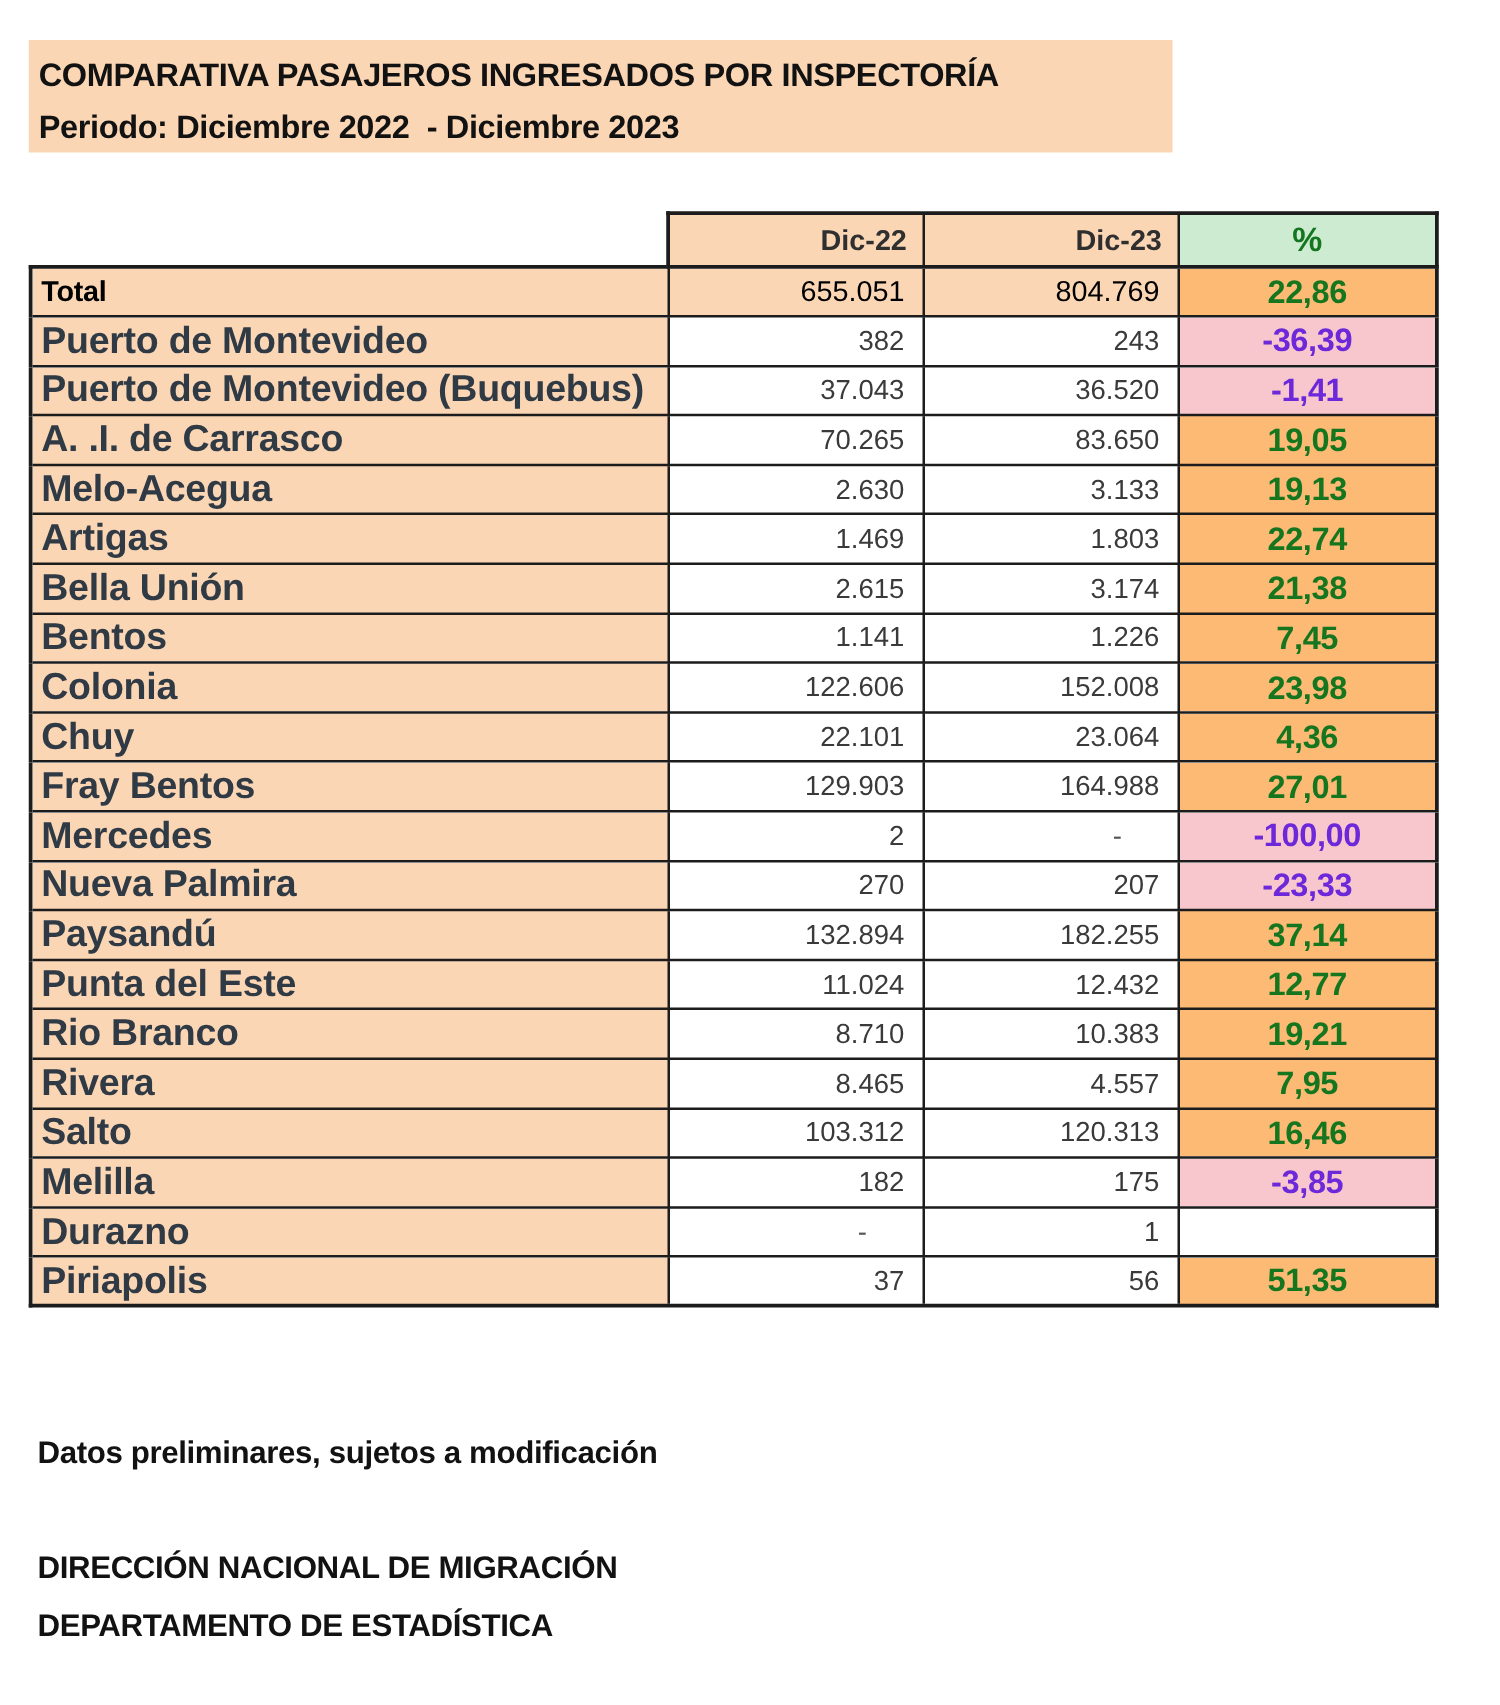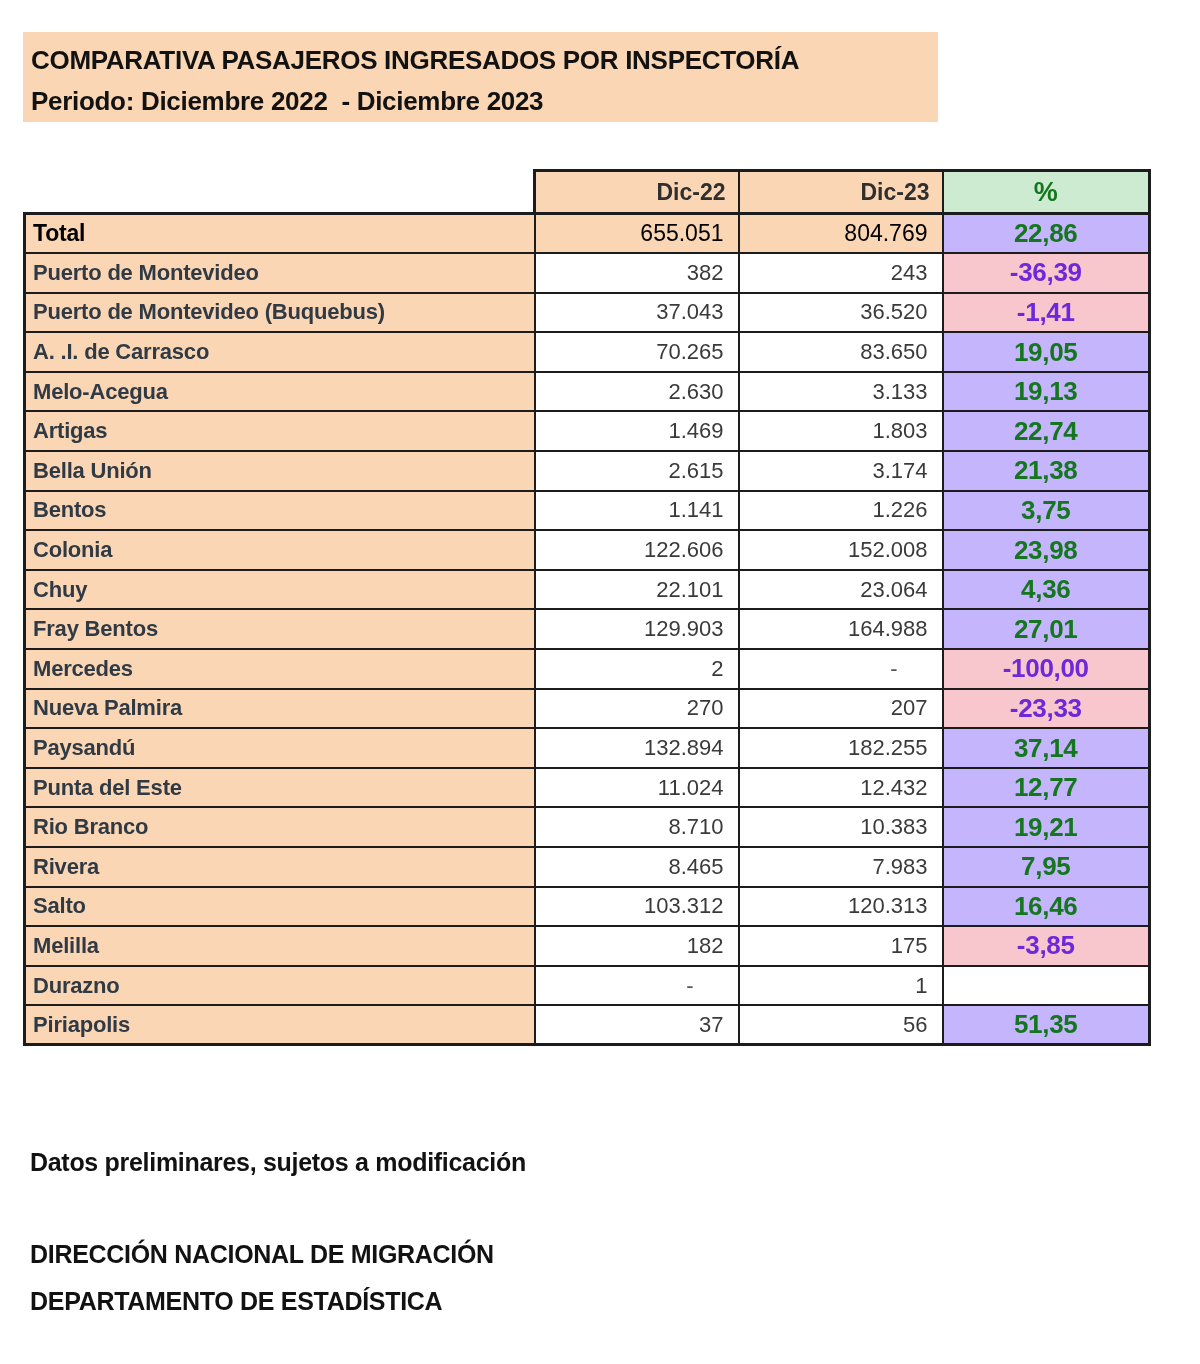--- a/index.html
+++ b/index.html
@@ -47,35 +47,35 @@
                    font-weight: 700; color: #15761F; border-right: 3px solid #1c1c1c; }
 
   tbody tr { height: 39.6px; }
   tbody tr:first-child td { border-top: 3px solid #1c1c1c; }
   tbody tr:last-child td { border-bottom: 3px solid #1c1c1c; }
   tbody td:first-child { border-left: 3px solid #1c1c1c; }
   tbody td:last-child { border-right: 3px solid #1c1c1c; }
 
   td.c-label {
     background: #FAD6B5;
-    font-weight: 700; font-size: 22px; color: #303a45;
+    font-weight: 700; font-size: 30px; color: #303a45;
     text-align: left; padding-left: 7px;
     letter-spacing: -0.2px;
   }
   td.c-num {
     background: #ffffff;
     font-size: 22px; color: #3a3a3a;
     text-align: right; padding-right: 14px;
   }
   td.c-num.dash { padding-right: 44px; color: #555; }
   td.c-pct {
     font-size: 26px; font-weight: 700; text-align: center;
     letter-spacing: -0.3px;
   }
-  td.c-pct.pct-up   { background: #c4b5fd; color: #15761F; }
+  td.c-pct.pct-up   { background: #fdba74; color: #15761F; }
   td.c-pct.pct-down { background: #F8C7CE; color: #6d28d9; }
   td.c-pct.pct-none { background: #ffffff; }
 
   tr.total-row td.c-label { color: #000000; font-size: 23px; }
   tr.total-row td.c-num   { background: #FAD6B5; font-weight: 400; color: #000000; font-size: 23px; }
 
   
   .note {
     position: absolute; left: 30px;
     font-weight: 700; font-size: 25px; color: #121212;
@@ -151,21 +151,21 @@
           <tr>
             <td class="c-label">Bella Unión</td>
             <td class="c-num">2.615</td>
             <td class="c-num">3.174</td>
             <td class="c-pct pct-up">21,38</td>
           </tr>
           <tr>
             <td class="c-label">Bentos</td>
             <td class="c-num">1.141</td>
             <td class="c-num">1.226</td>
-            <td class="c-pct pct-up">3,75</td>
+            <td class="c-pct pct-up">7,45</td>
           </tr>
           <tr>
             <td class="c-label">Colonia</td>
             <td class="c-num">122.606</td>
             <td class="c-num">152.008</td>
             <td class="c-pct pct-up">23,98</td>
           </tr>
           <tr>
             <td class="c-label">Chuy</td>
             <td class="c-num">22.101</td>
@@ -204,21 +204,21 @@
           </tr>
           <tr>
             <td class="c-label">Rio Branco</td>
             <td class="c-num">8.710</td>
             <td class="c-num">10.383</td>
             <td class="c-pct pct-up">19,21</td>
           </tr>
           <tr>
             <td class="c-label">Rivera</td>
             <td class="c-num">8.465</td>
-            <td class="c-num">7.983</td>
+            <td class="c-num">4.557</td>
             <td class="c-pct pct-up">7,95</td>
           </tr>
           <tr>
             <td class="c-label">Salto</td>
             <td class="c-num">103.312</td>
             <td class="c-num">120.313</td>
             <td class="c-pct pct-up">16,46</td>
           </tr>
           <tr>
             <td class="c-label">Melilla</td>

